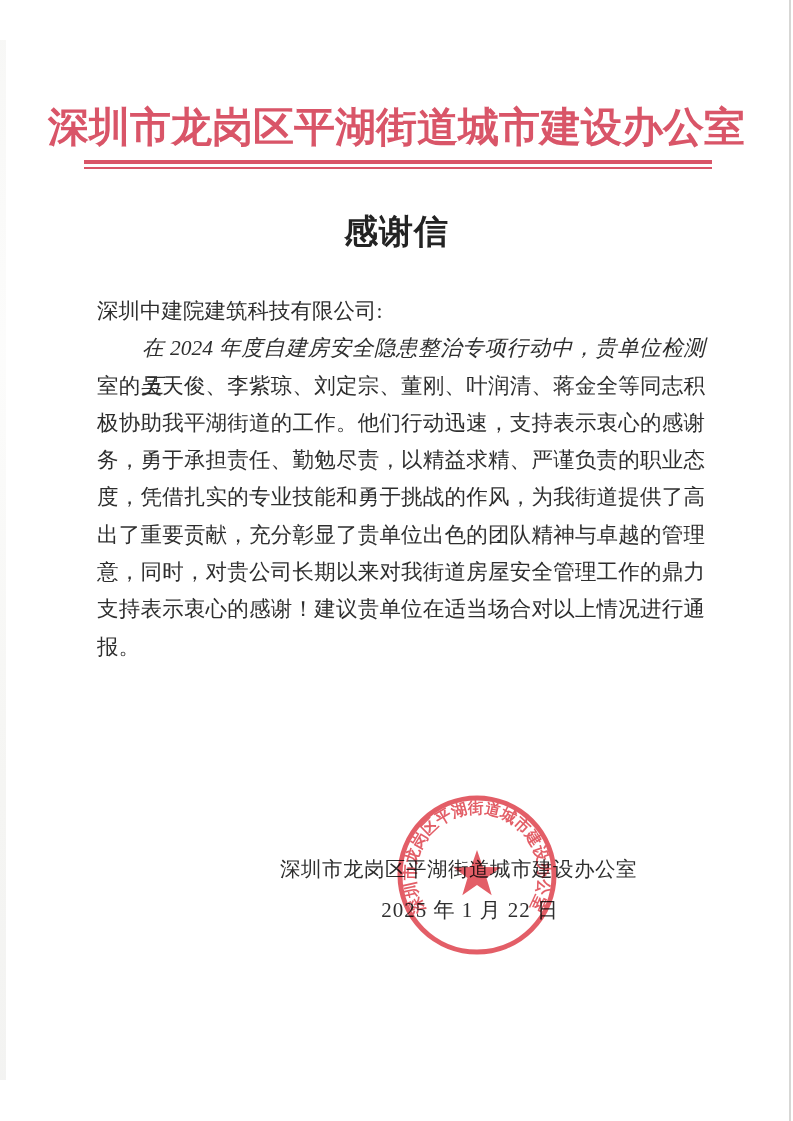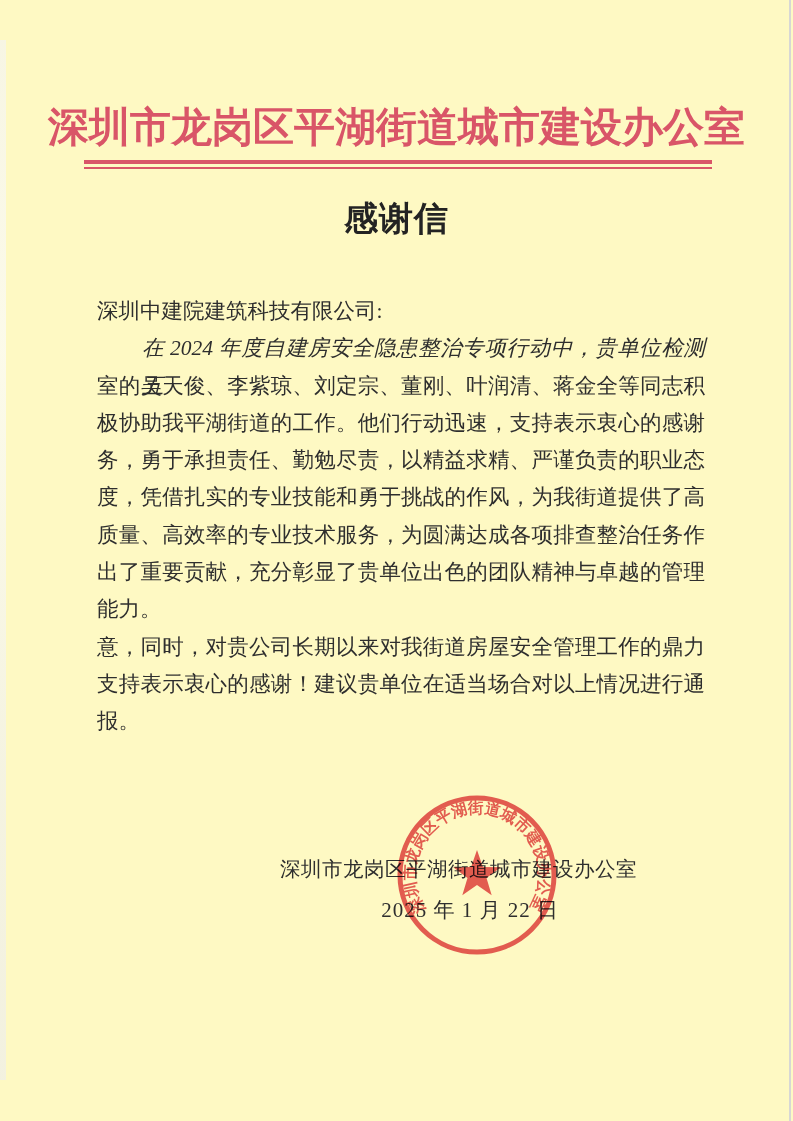--- a/index.html
+++ b/index.html
@@ -1,20 +1,20 @@
 <!DOCTYPE html>
 <html><head>
 <meta charset="utf-8">
 <style>
   html,body{margin:0;padding:0;background:#e8e8e8;}
   .page{
     position:relative;
     width:793px;height:1121px;
     margin:0 auto;
-    background:#fef9c3;
+    background:#ffffff;
     overflow:hidden;
     font-family:"Liberation Serif","DejaVu Serif",serif;
     color:#303030;
   }
   .scan-edge-right{
     position:absolute;top:0;right:2px;width:2px;height:100%;
     background:#d7d7d5;
   }
   .scan-smudge-left{
     position:absolute;top:40px;left:0;width:6px;height:1040px;
@@ -28,21 +28,21 @@
     letter-spacing:0px;
     font-family:"Liberation Serif","DejaVu Serif",serif;
   }
   .red-rule{
     position:absolute;top:160px;left:84px;width:628px;
     height:3px;
     border-top:4px solid;
     border-bottom:2px solid;
   }
   .letter-title{
-    position:absolute;top:196px;left:0;width:100%;
+    position:absolute;top:209px;left:0;width:100%;
     text-align:center;
     font-size:34px;font-weight:bold;color:#232323;
     letter-spacing:1px;
   }
   .letter-body{
     position:absolute;top:293px;left:97px;width:608px;
     font-size:21.5px;color:#2e2e2e;
   }
   .bline{
     height:37.3px;line-height:37.3px;
@@ -93,23 +93,21 @@
 
   <div class="letter-title">感谢信</div>
 
   <div class="letter-body">
     <div class="bline">深圳中建院建筑科技有限公司:</div>
     <div class="bline j indent">在 2024 年度自建房安全隐患整治专项行动中，贵单位检测五</div>
     <div class="bline j">室的吴天俊、李紫琼、刘定宗、董刚、叶润清、蒋金全等同志积</div>
     <div class="bline j">极协助我平湖街道的工作。他们行动迅速，支持表示衷心的感谢</div>
     <div class="bline j">务，勇于承担责任、勤勉尽责，以精益求精、严谨负责的职业态</div>
     <div class="bline j">度，凭借扎实的专业技能和勇于挑战的作风，为我街道提供了高</div>
-    <div class="bline j">质量、高效率的专业技术服务，为圆满达成各项排查整治任务作</div>
     <div class="bline j">出了重要贡献，充分彰显了贵单位出色的团队精神与卓越的管理</div>
-    <div class="bline">能力。</div>
     <div class="bline j">意，同时，对贵公司长期以来对我街道房屋安全管理工作的鼎力</div>
     <div class="bline j">支持表示衷心的感谢！建议贵单位在适当场合对以上情况进行通</div>
     <div class="bline">报。</div>
   </div>
 
   <div class="sig-block">
     <div class="sig-line">深圳市龙岗区平湖街道城市建设办公室</div>
     <div class="date-line">2025 年 1 月 22 日</div>
   </div>
 

